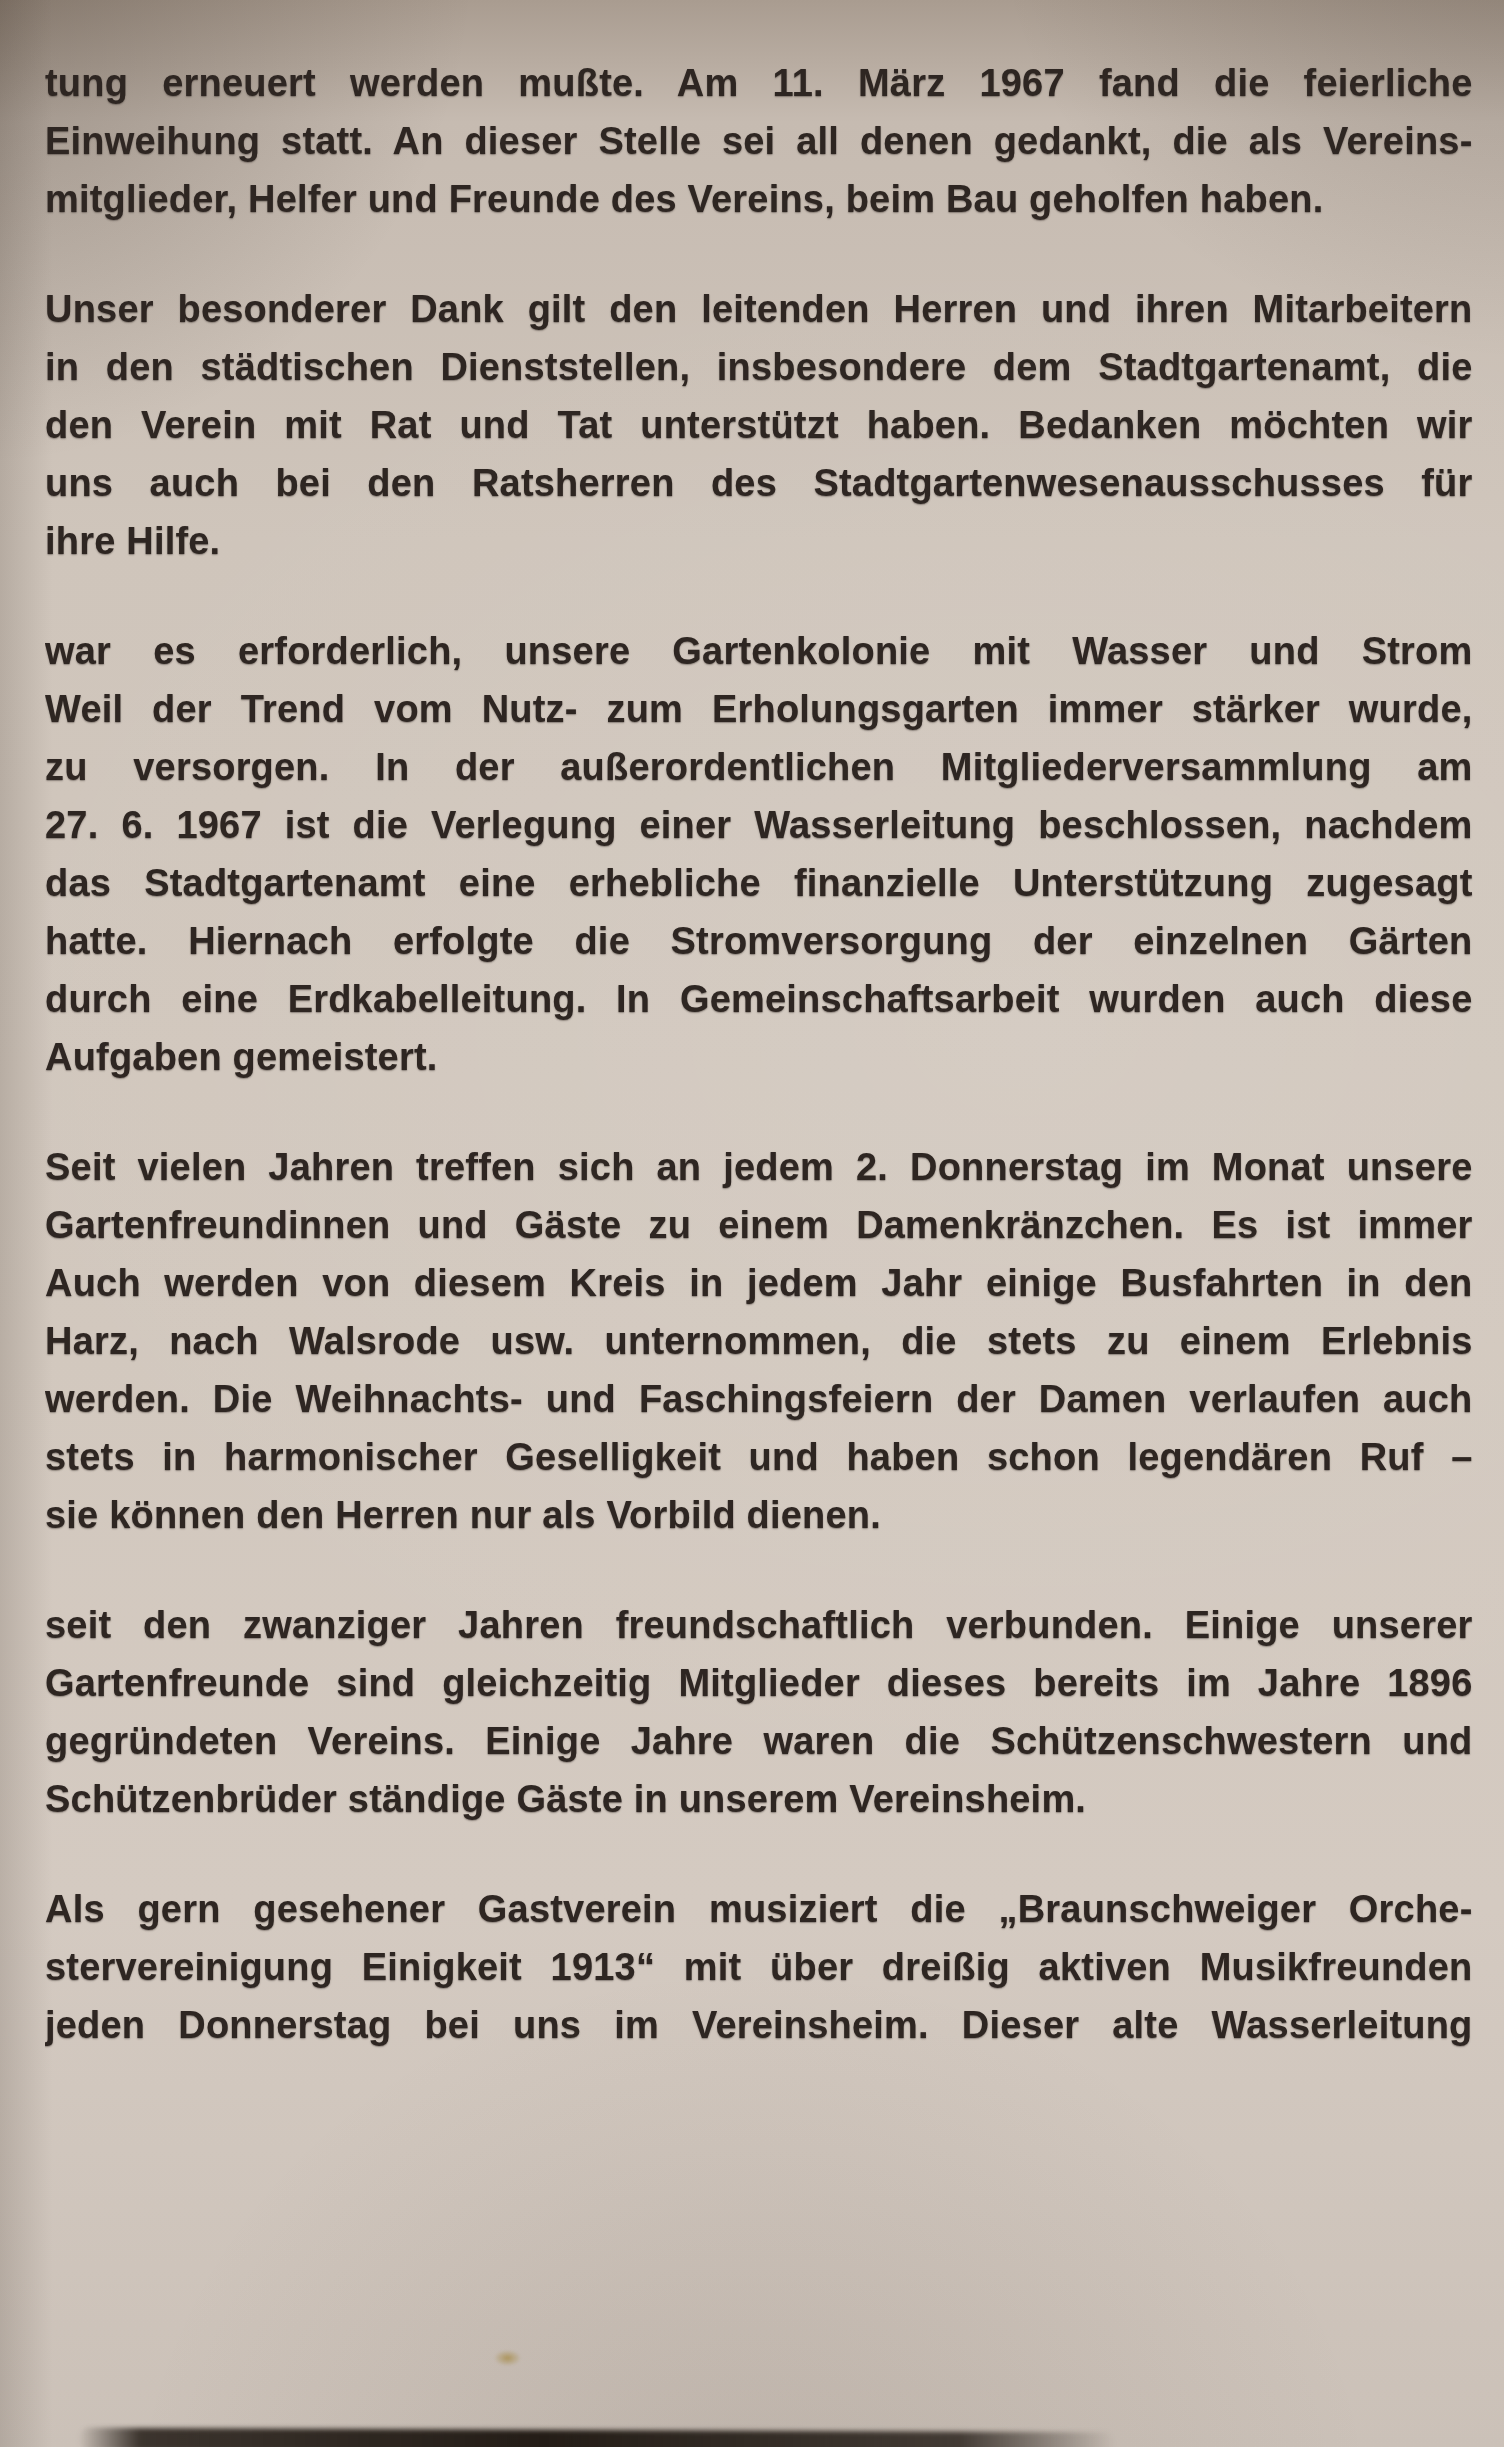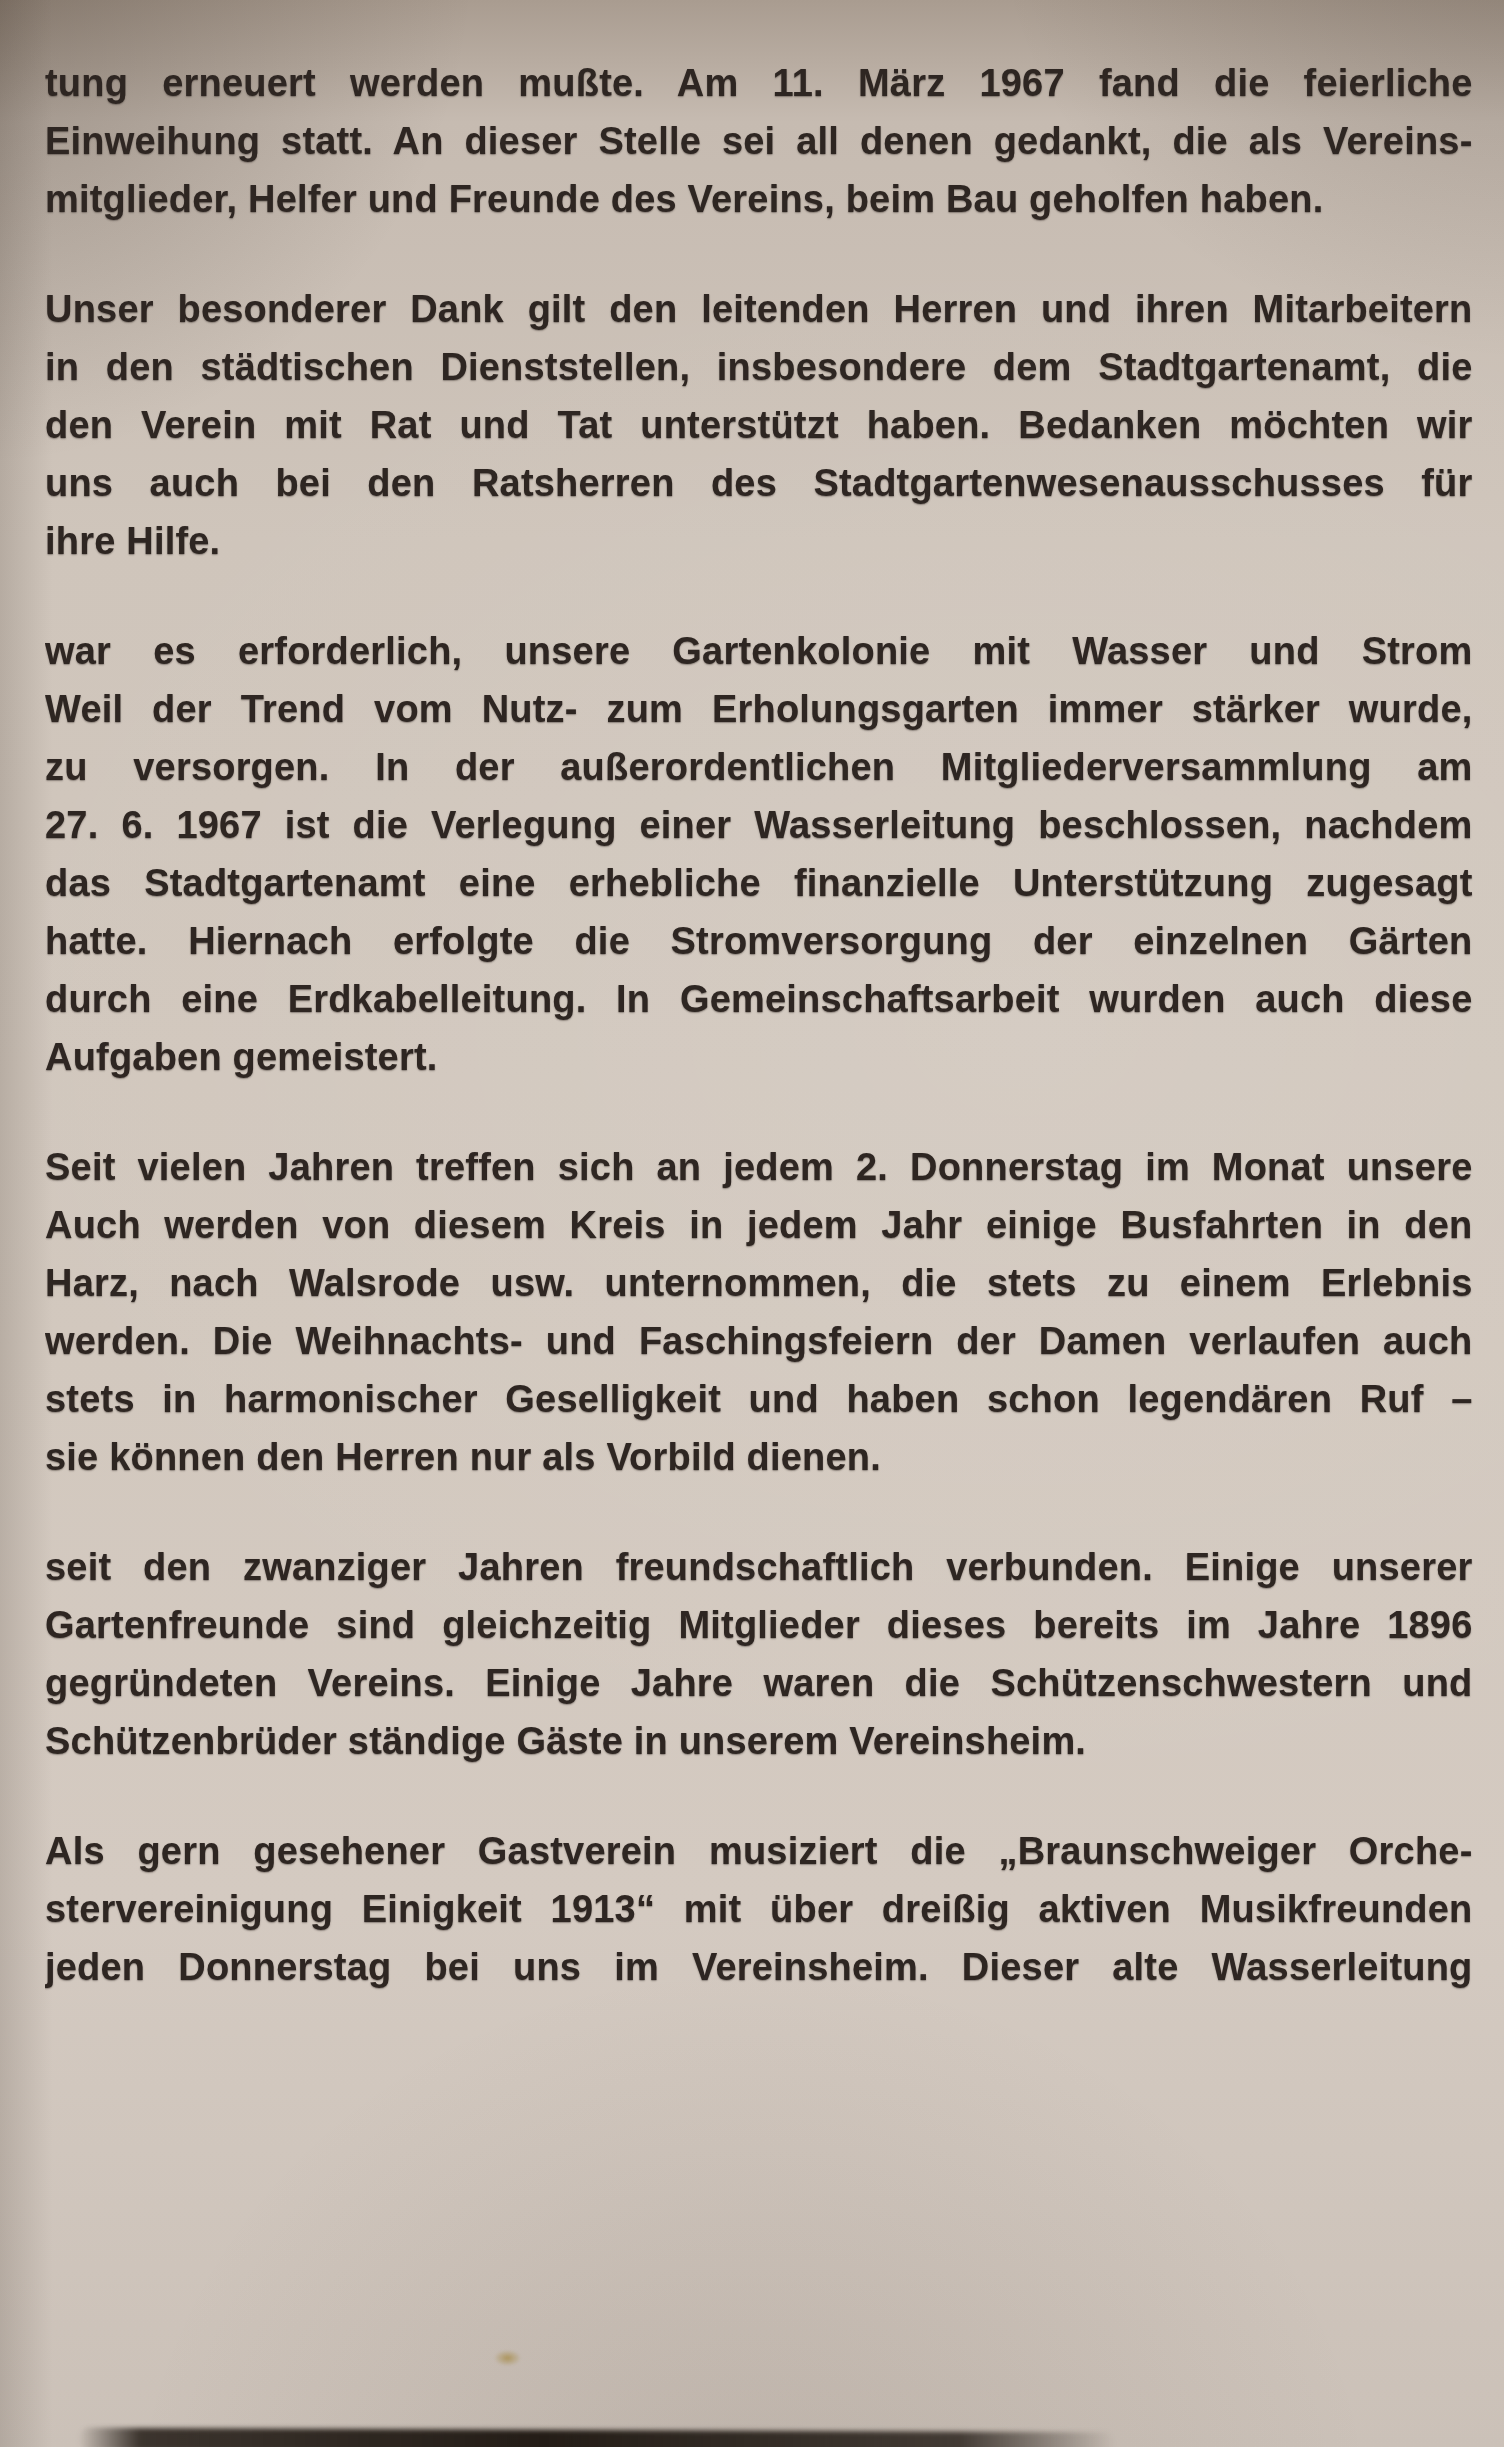--- a/index.html
+++ b/index.html
@@ -101,20 +101,21 @@
         <div class="line">Weil der Trend vom Nutz- zum Erholungsgarten immer stärker wurde,</div>
         <div class="line">zu versorgen. In der außerordentlichen Mitgliederversammlung am</div>
         <div class="line">27. 6. 1967 ist die Verlegung einer Wasserleitung beschlossen, nachdem</div>
         <div class="line">das Stadtgartenamt eine erhebliche finanzielle Unterstützung zugesagt</div>
         <div class="line">hatte. Hiernach erfolgte die Stromversorgung der einzelnen Gärten</div>
         <div class="line">durch eine Erdkabelleitung. In Gemeinschaftsarbeit wurden auch diese</div>
         <div class="line last">Aufgaben gemeistert.</div>
       </div>
       <div class="paragraph">
         <div class="line">Seit vielen Jahren treffen sich an jedem 2. Donnerstag im Monat unsere</div>
+        <div class="line">Gartenfreundinnen und Gäste zu einem Damenkränzchen. Es ist immer</div>
         <div class="line">Auch werden von diesem Kreis in jedem Jahr einige Busfahrten in den</div>
         <div class="line">Harz, nach Walsrode usw. unternommen, die stets zu einem Erlebnis</div>
         <div class="line">werden. Die Weihnachts- und Faschingsfeiern der Damen verlaufen auch</div>
         <div class="line">stets in harmonischer Geselligkeit und haben schon legendären Ruf –</div>
         <div class="line last">sie können den Herren nur als Vorbild dienen.</div>
       </div>
       <div class="paragraph">
         <div class="line">seit den zwanziger Jahren freundschaftlich verbunden. Einige unserer</div>
         <div class="line">Gartenfreunde sind gleichzeitig Mitglieder dieses bereits im Jahre 1896</div>
         <div class="line">gegründeten Vereins. Einige Jahre waren die Schützenschwestern und</div>

